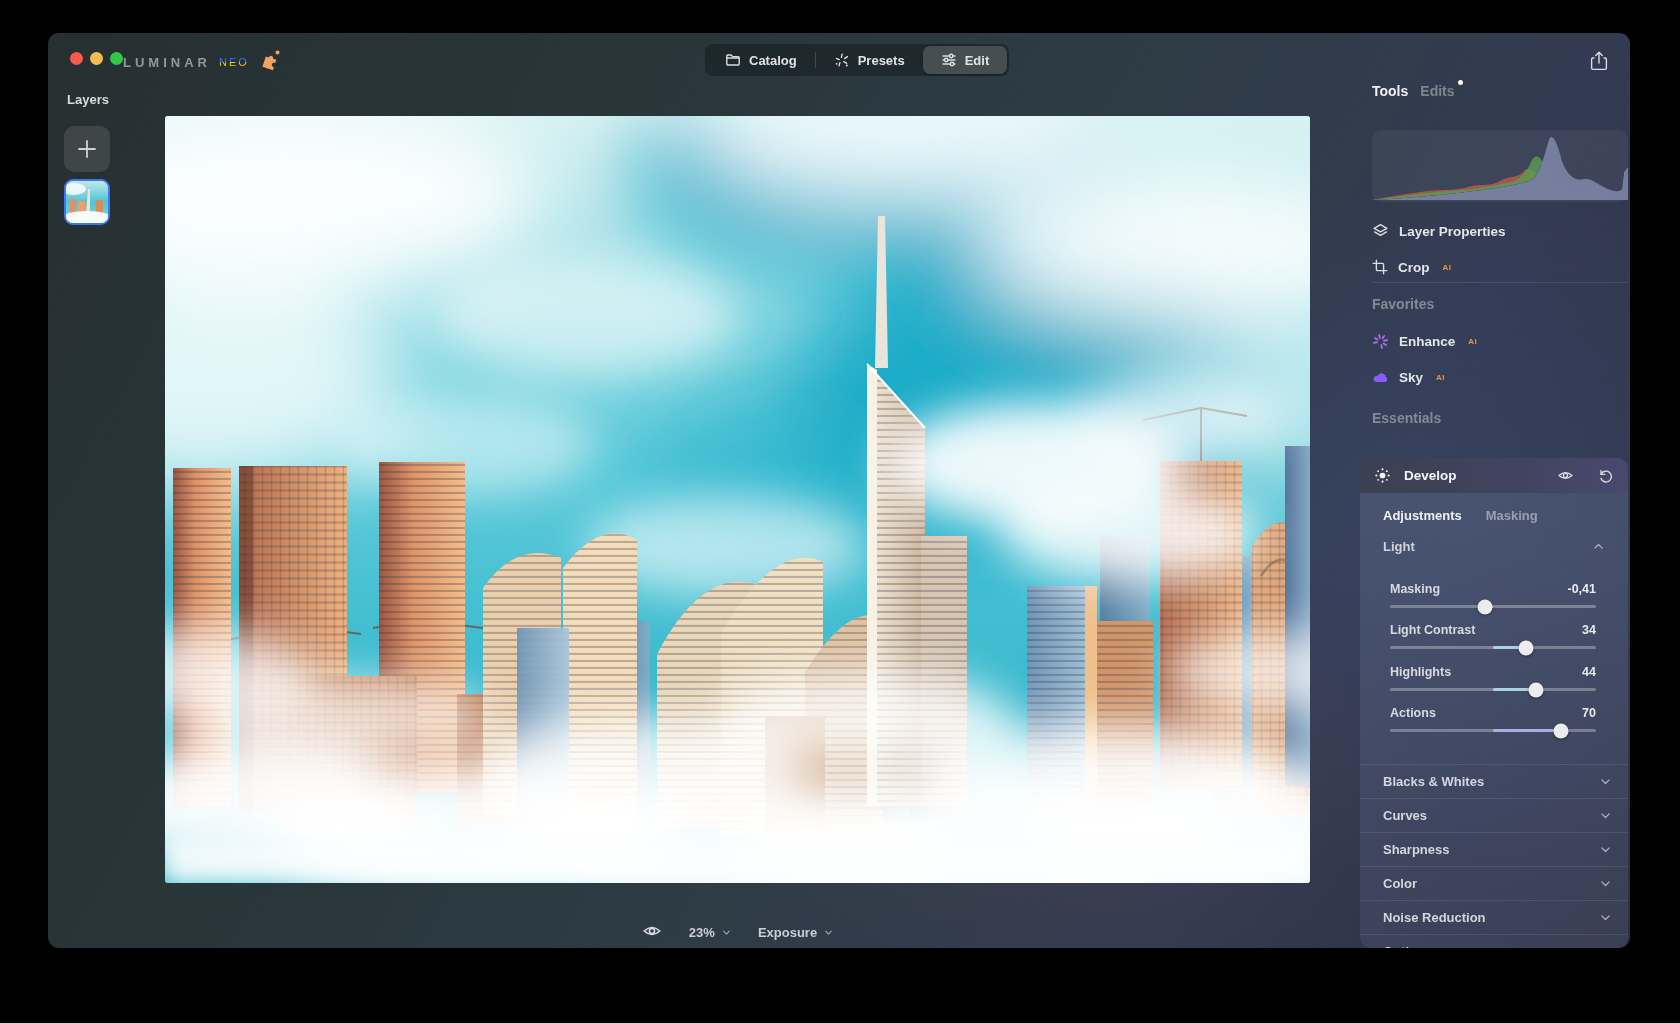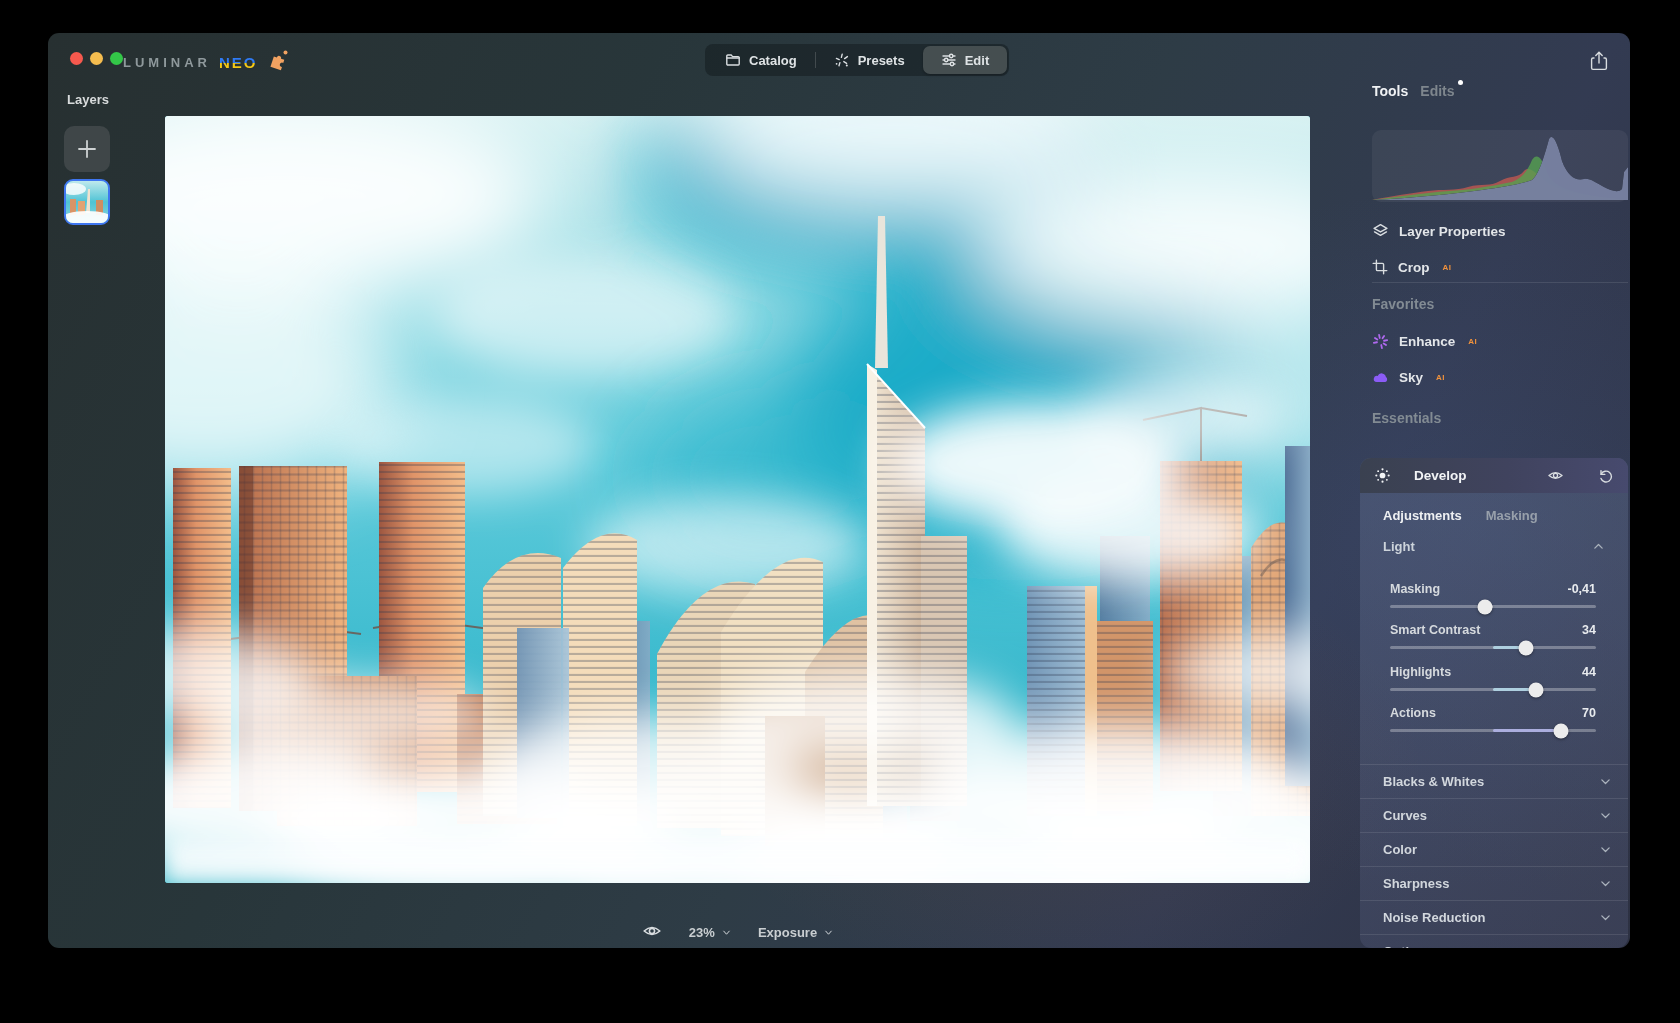--- a/index.html
+++ b/index.html
@@ -8,21 +8,21 @@
     background:
       radial-gradient(520px 320px at 64% 80%, rgba(150,95,60,.14), rgba(0,0,0,0) 70%),
       radial-gradient(700px 500px at 90% 55%, rgba(70,90,140,.25), rgba(0,0,0,0) 70%),
       linear-gradient(118deg,#273031 0%,#28363a 30%,#2e3c46 55%,#333b52 76%,#2d3142 100%);
     box-shadow:0 20px 60px rgba(0,0,0,.7);}
   
   .tl{position:absolute;top:19px;width:13px;height:13px;border-radius:50%;}
   .tl.r{left:22px;background:#f6594e}.tl.y{left:42px;background:#f5bd4f}.tl.g{left:62px;background:#33c748}
   .logo{position:absolute;left:75px;top:16px;display:flex;align-items:center;gap:8px;}
   .logo .lum{color:#8f999c;font-size:13px;font-weight:700;letter-spacing:4px;}
-  .logo .neo{font-size:15px;font-weight:700;letter-spacing:2px;
+  .logo .neo{font-size:11px;font-weight:400;letter-spacing:2px;
     background:linear-gradient(180deg,#2f7bf6 0%,#2f7bf6 52%,#f6c915 52%,#f6c915 100%);
     -webkit-background-clip:text;background-clip:text;color:transparent;}
   .puzzle{position:relative;margin-left:2px;}
   .tabsbar{position:absolute;left:657px;top:11px;height:32px;display:flex;align-items:center;
     background:rgba(10,16,18,.38);border-radius:8px;padding:0 2px;}
   .tab{display:flex;align-items:center;gap:8px;height:28px;padding:0 18px;color:#dfe3e5;font-size:13px;font-weight:600;border-radius:7px;}
   .tab svg{flex:0 0 auto}
   .tab.active{background:#454e50;box-shadow:0 1px 3px rgba(0,0,0,.3);}
   .tabdiv{width:1px;height:16px;background:rgba(255,255,255,.16);}
   .share{position:absolute;left:1536px;top:13px;width:30px;height:30px;display:flex;align-items:center;justify-content:center;}
@@ -47,21 +47,21 @@
   .hist{position:absolute;left:1324px;top:97px;width:256px;height:72px;border-radius:9px;background:rgba(255,255,255,.055);}
   .hist svg{display:block}
   .rrow{position:absolute;left:1324px;width:256px;height:26px;display:flex;align-items:center;gap:10px;color:#e3e6e9;font-size:13.5px;font-weight:600;}
   .rrow svg{flex:0 0 auto}
   sup.ai{font-size:8px;color:#f0923c;font-weight:800;letter-spacing:.5px;margin-left:3px;vertical-align:7px;}
   .rdiv{position:absolute;left:1324px;top:249px;width:256px;height:1px;background:rgba(255,255,255,.10);}
   .shead{position:absolute;left:1324px;width:256px;color:#828b93;font-size:14px;font-weight:700;}
   
   .dev{position:absolute;left:1312px;top:425px;width:268px;height:490px;border-radius:11px;overflow:hidden;
     background:linear-gradient(180deg,rgba(112,128,162,.30),rgba(94,102,138,.26));}
-  .dev-h{position:absolute;left:0;top:0;width:268px;height:35px;display:flex;align-items:center;gap:23px;padding:0 14px;box-sizing:border-box;
+  .dev-h{position:absolute;left:0;top:0;width:268px;height:35px;display:flex;align-items:center;gap:13px;padding:0 14px;box-sizing:border-box;
     background:linear-gradient(90deg,#3a4150 0%,#40435e 55%,#474a6e 100%);color:#f2f4f6;font-size:13.5px;font-weight:700;}
   .dev-h .sp{flex:1}
   .dev-tabs{position:absolute;left:23px;top:50px;display:flex;gap:24px;font-size:13px;}
   .dev-tabs .a{color:#eef0f2;font-weight:700}.dev-tabs .m{color:#98a0ab;font-weight:600}
   .light-h{position:absolute;left:23px;top:81px;width:222px;display:flex;align-items:center;color:#ccd3da;font-size:13px;font-weight:600;}
   .light-h .sp{flex:1}
   .srow{position:absolute;left:30px;width:206px;}
   .srow .lr{display:flex;justify-content:space-between;color:#d6dade;font-size:12.5px;font-weight:600;}
   .srow .lr .val{color:#e8ebee}
   .track{position:relative;margin-top:9px;height:3px;border-radius:2px;background:rgba(255,255,255,.30);}
@@ -446,21 +446,21 @@
           <span>Masking</span>
           <span class="val">-0,41</span>
         </div>
       <div class="track">
           <div class="fill" style="left: 46%; width: 4%;"></div>
           <div class="knob" style="left: 46%;"></div>
         </div>
     </div>
     <div class="srow" style="top:165px" data-slider="1">
       <div class="lr">
-          <span>Smart Contrast</span>
+          <span>Light Contrast</span>
           <span class="val">34</span>
         </div>
       <div class="track">
           <div class="fill" style="left: 50%; width: 16%;"></div>
           <div class="knob" style="left: 66%;"></div>
         </div>
     </div>
     <div class="srow" style="top:207px" data-slider="2">
       <div class="lr">
           <span>Highlights</span>
@@ -491,28 +491,28 @@
           </svg>
         </div>
       <div class="crow">
           <span>Curves</span>
           <span class="sp"></span>
           <svg width="13" height="13" viewBox="0 0 16 16">
             <path class="stg" d="M3.5 6 8 10.5 12.5 6"></path>
           </svg>
         </div>
       <div class="crow">
-          <span>Color</span>
+          <span>Sharpness</span>
           <span class="sp"></span>
           <svg width="13" height="13" viewBox="0 0 16 16">
             <path class="stg" d="M3.5 6 8 10.5 12.5 6"></path>
           </svg>
         </div>
       <div class="crow">
-          <span>Sharpness</span>
+          <span>Color</span>
           <span class="sp"></span>
           <svg width="13" height="13" viewBox="0 0 16 16">
             <path class="stg" d="M3.5 6 8 10.5 12.5 6"></path>
           </svg>
         </div>
       <div class="crow">
           <span>Noise Reduction</span>
           <span class="sp"></span>
           <svg width="13" height="13" viewBox="0 0 16 16">
             <path class="stg" d="M3.5 6 8 10.5 12.5 6"></path>

